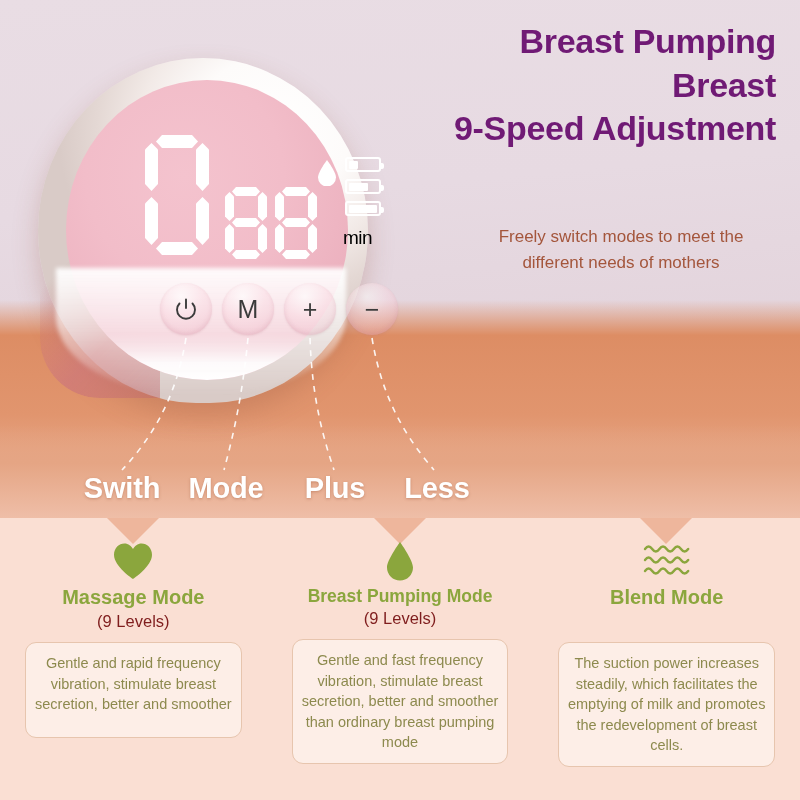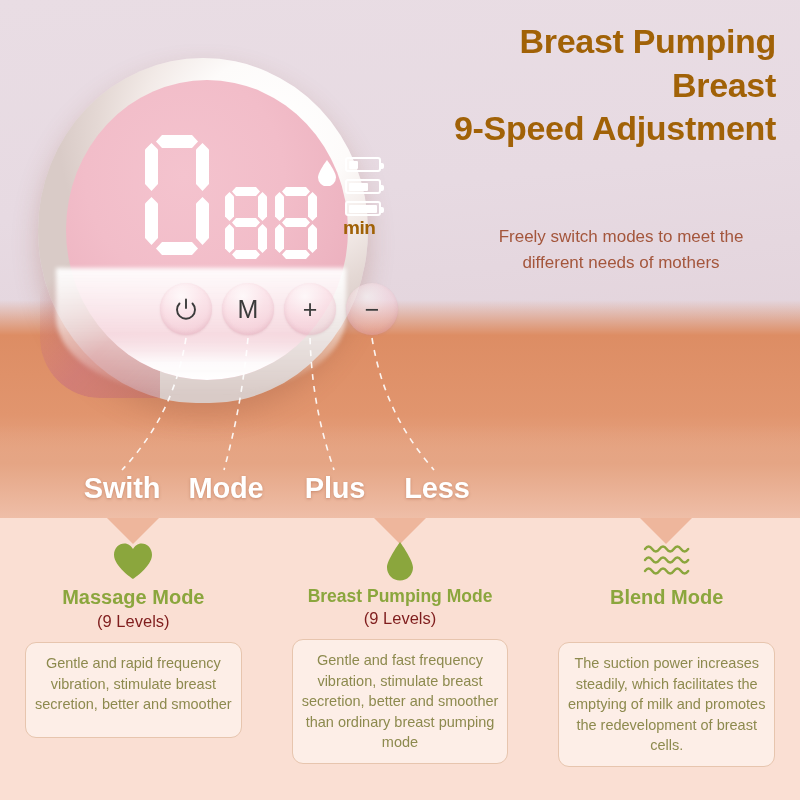--- a/index.html
+++ b/index.html
@@ -65,21 +65,21 @@
     border-top: 26px solid #eeb69c;
   }
 
   
   .headline {
     position: absolute;
     right: 24px;
     top: 20px;
     width: 420px;
     text-align: right;
-    color: #a16207;
+    color: #701a75;
     font-size: 34px;
     font-weight: bold;
     line-height: 1.28;
     letter-spacing: -0.3px;
   }
   .headline .hl-line { display: block; white-space: nowrap; }
 
   .subhead {
     position: absolute;
     right: 24px;
@@ -205,24 +205,24 @@
   }
   .batt .fill {
     position: absolute;
     left: 1.5px; top: 1.5px;
     height: 8px;
     background: #ffffff;
     border-radius: 1px;
   }
   .lcd-min {
     position: absolute;
-    left: 198px; top: 82px;
-    color: #a16207;
+    left: 198px; top: 92px;
+    color: #000000;
     font-size: 19px;
-    font-weight: bold;
+    font-weight: normal;
     letter-spacing: -0.5px;
   }
 
   
   .btn-row {
     position: absolute;
     left: 160px;
     top: 283px;
     width: 235px;
     height: 52px;

